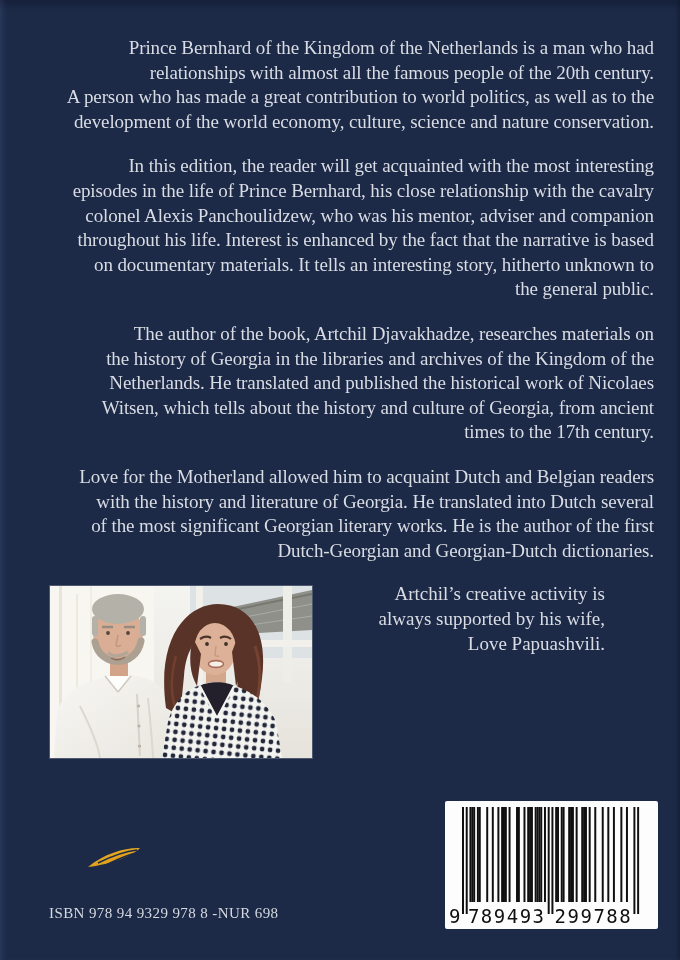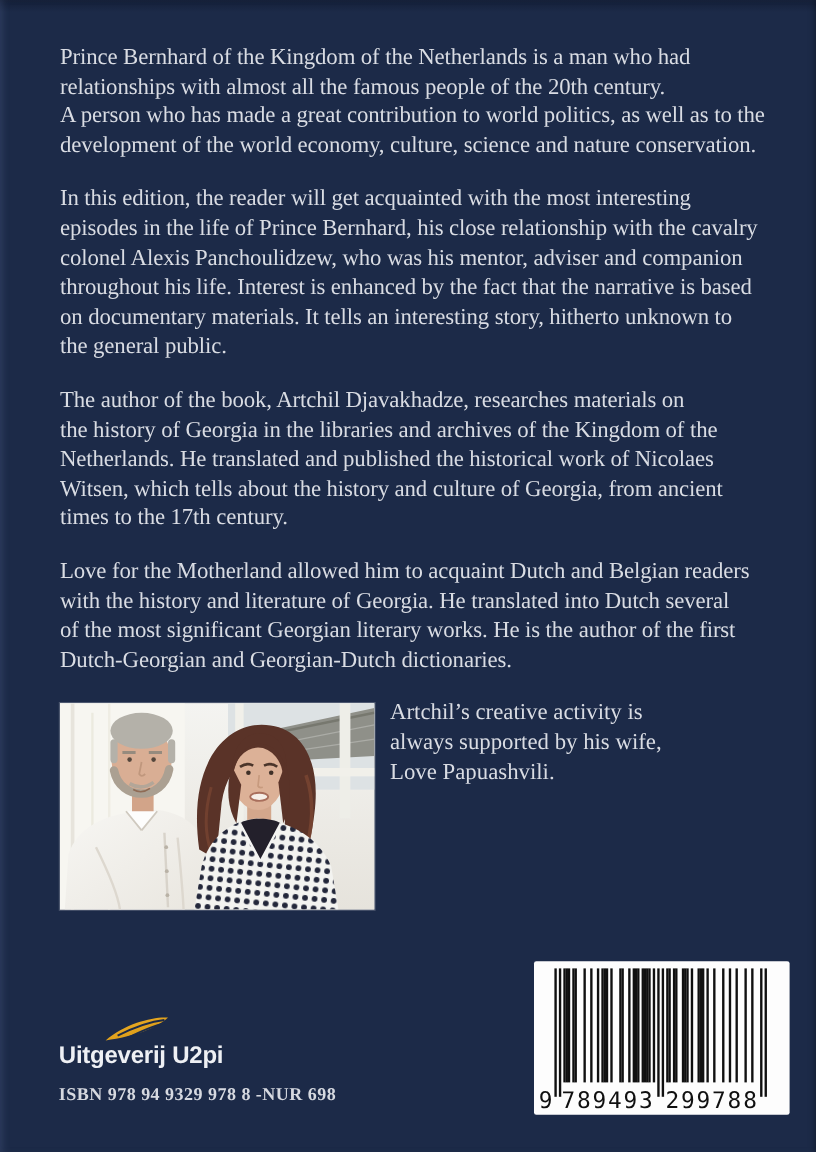--- a/index.html
+++ b/index.html
@@ -5,20 +5,21 @@
   html,body{margin:0;padding:0;}
   body{
     width:680px;height:960px;overflow:hidden;position:relative;
     background:#1c2a48;
     font-family:"Liberation Serif", serif;
   }
   .cover{
     position:absolute;inset:0;
     background:linear-gradient(180deg,#141f38 0px,#1c2a48 10px);
     box-shadow:inset 4px 0 6px -2px rgba(130,150,200,.18), inset -3px 0 5px -2px rgba(0,0,0,.35);
+    text-align:right;
   }
   .blurb{
     position:absolute;left:50px;top:36px;width:604px;
     color:#d9dce3;font-size:19px;line-height:24.6px;
     letter-spacing:-0.1px;
   }
   .blurb p{margin:0 0 20px 0;white-space:pre-line;}
   .photo{
     position:absolute;left:50px;top:586px;width:262px;height:172px;
     outline:1px solid rgba(255,255,255,.22);
@@ -30,21 +31,21 @@
     color:#d9dce3;font-size:19px;line-height:25px;white-space:pre-line;
   }
   .feather{position:absolute;left:86px;top:845px;}
   .publisher-name{
     position:absolute;left:49px;top:869px;
     font-family:"Liberation Sans", sans-serif;
     font-size:20px;font-weight:600;letter-spacing:-0.2px;color:#eef0f4;
   }
   .isbn{
     position:absolute;left:49px;top:905px;
-    font-size:15px;font-weight:700;letter-spacing:.4px;color:#d6d9e0;
+    font-size:15px;font-weight:400;letter-spacing:.4px;color:#d6d9e0;
   }
   .barcode{
     position:absolute;left:445px;top:801px;width:213px;height:128px;
     background:#fdfdfd;border-radius:2px;
   }
 </style>
 </head>
 <body>
 
 <div class="cover">
@@ -155,21 +156,20 @@
     <defs>
       <linearGradient id="gold" x1="0" y1="0" x2="1" y2="1">
         <stop offset="0" stop-color="#f3b52a"></stop>
           <stop offset="1" stop-color="#cf8f10"></stop>
       </linearGradient>
     </defs>
     <path d="M2,22 C18,8 42,2 54,3 C46,11 26,19 2,22 Z" fill="url(#gold)"></path>
     <path d="M12,18 C28,10 42,6 51,5 M18,21 C32,14 44,9 51,8" stroke="#1c2a48" stroke-width="1.6" fill="none"></path>
   </svg>
 
-  <div class="publisher-name">Uitgeverij U2pi</div>
 
   <div class="isbn">ISBN 978 94 9329 978 8 -NUR 698</div>
 
   <div class="barcode">
     <svg id="barcode-bars" width="213" height="128" viewBox="0 0 213 128">
         <rect x="17.00" y="6" width="1.98" height="107" fill="#101010"></rect>
         <rect x="20.73" y="6" width="1.98" height="107" fill="#101010"></rect>
         <rect x="24.45" y="6" width="1.98" height="95" fill="#101010"></rect>
         <rect x="26.32" y="6" width="1.98" height="95" fill="#101010"></rect>
         <rect x="28.18" y="6" width="1.98" height="95" fill="#101010"></rect>

